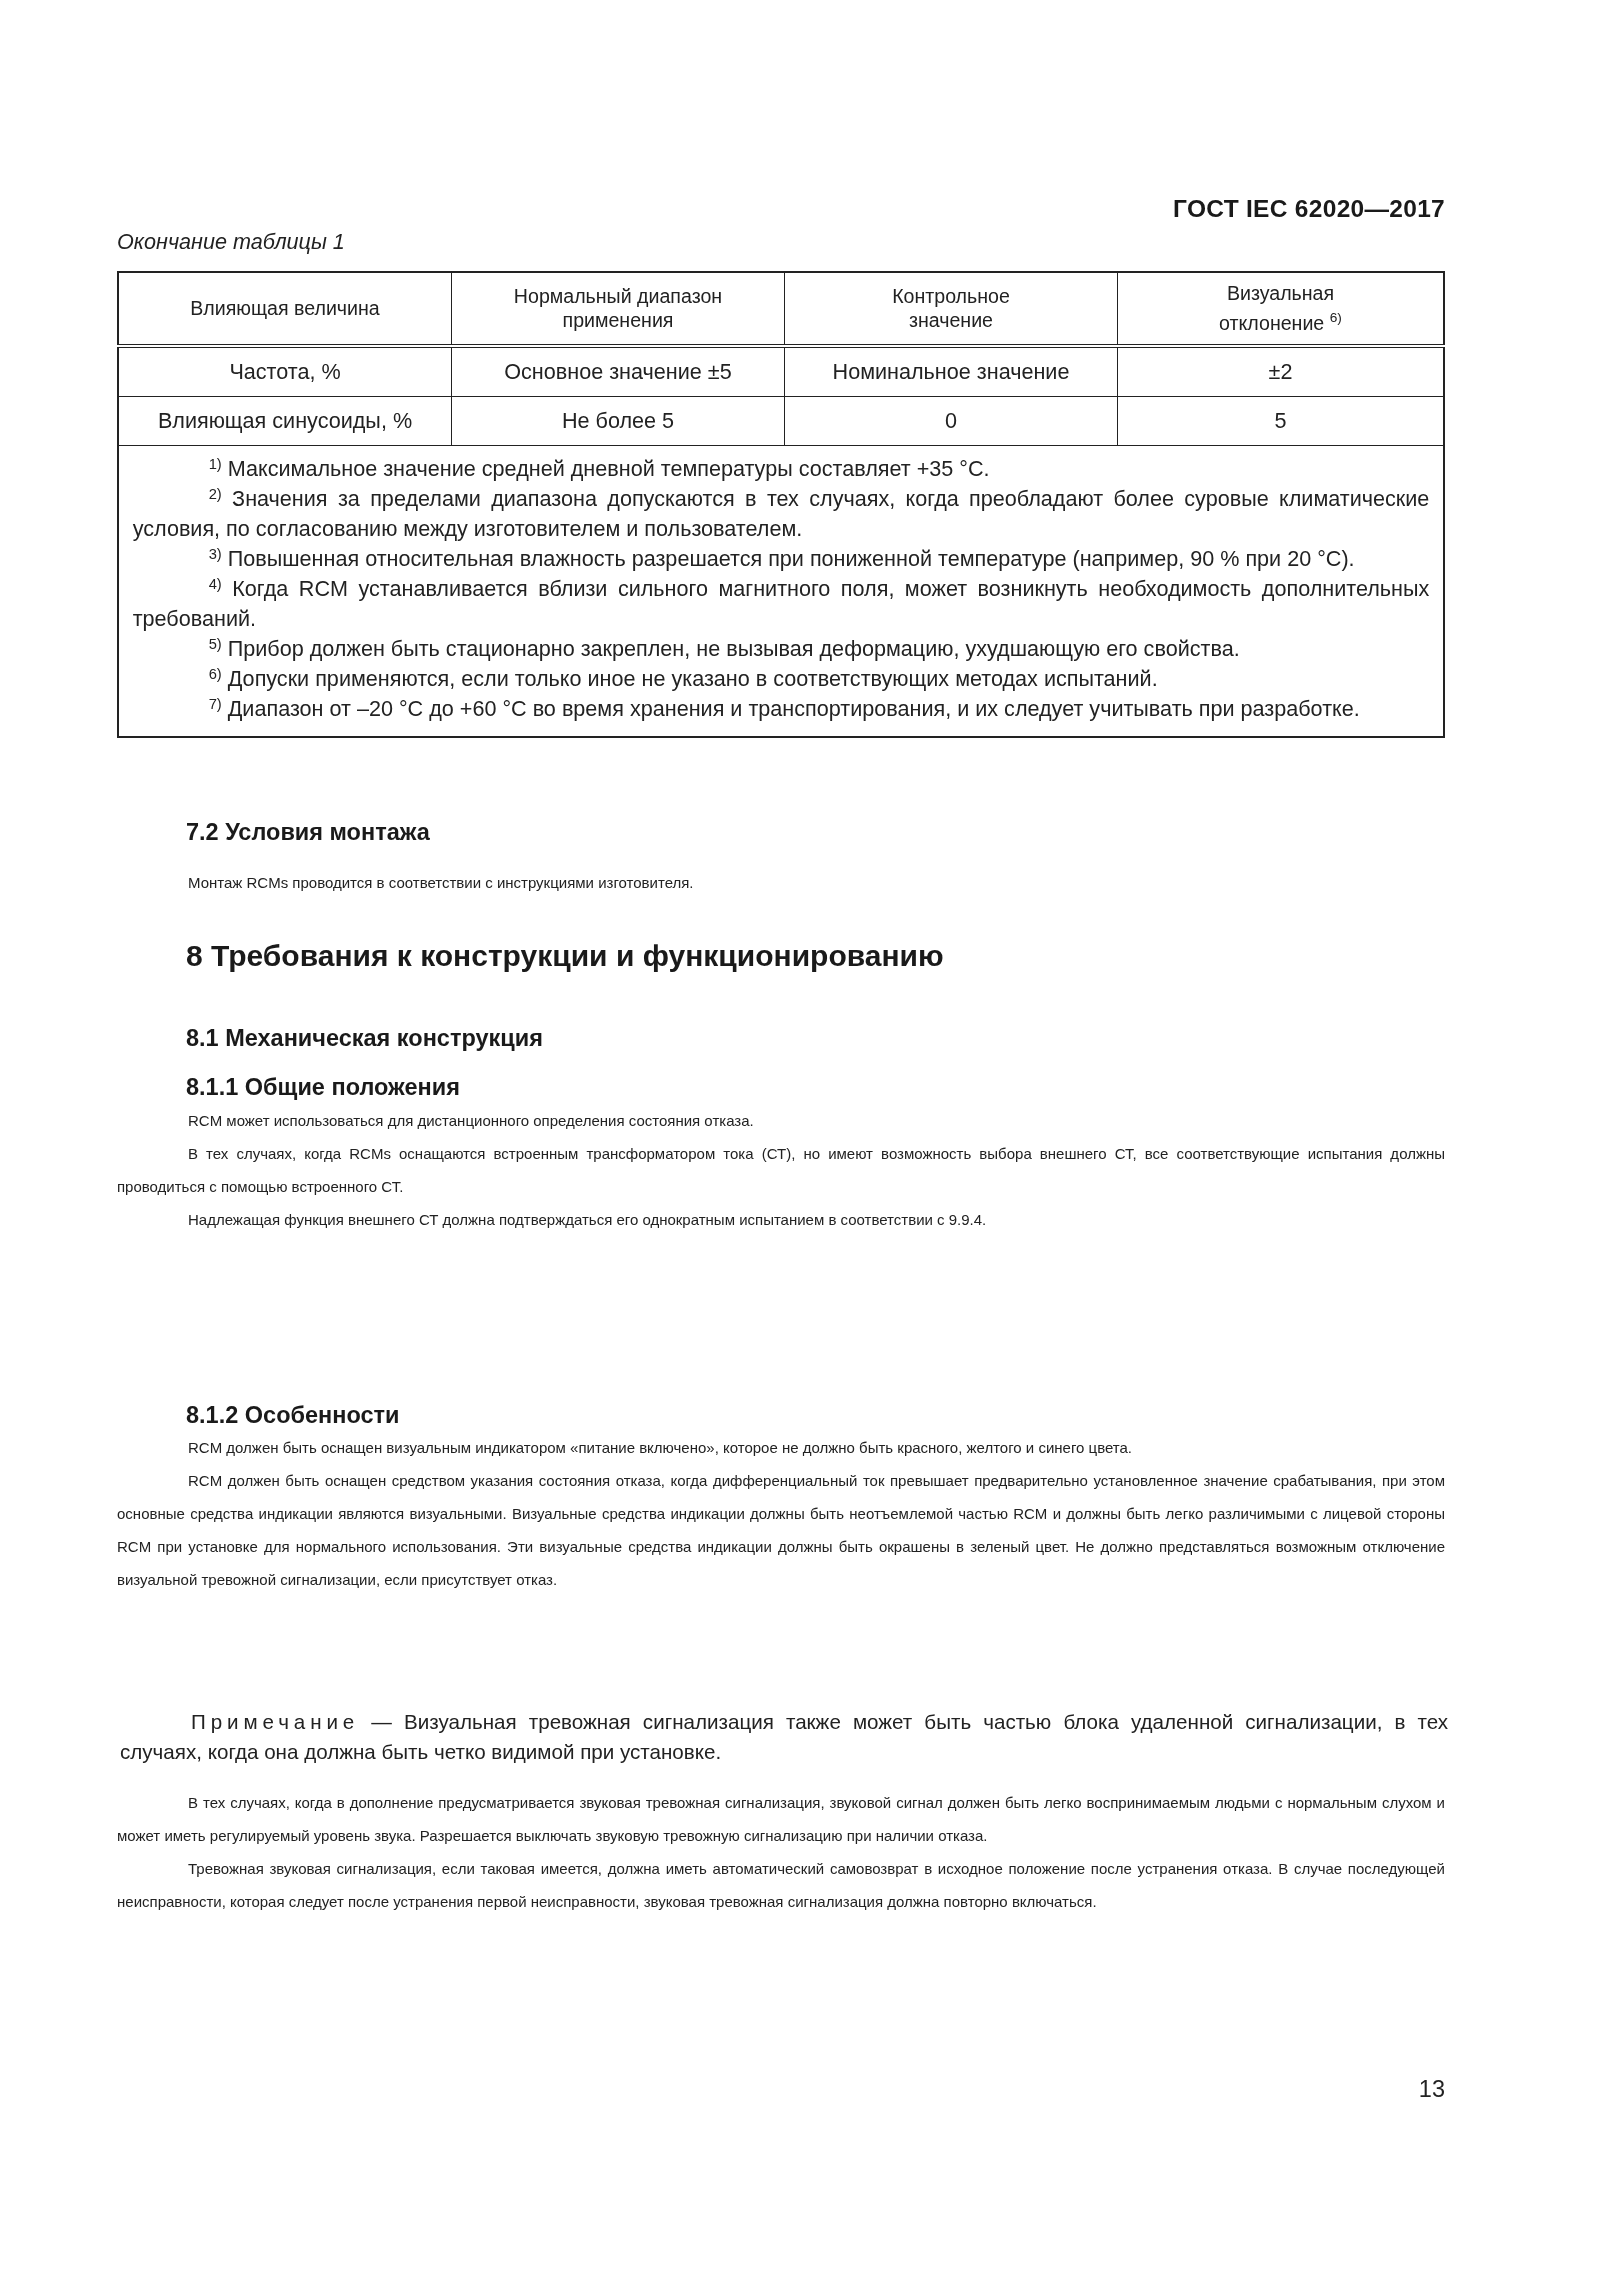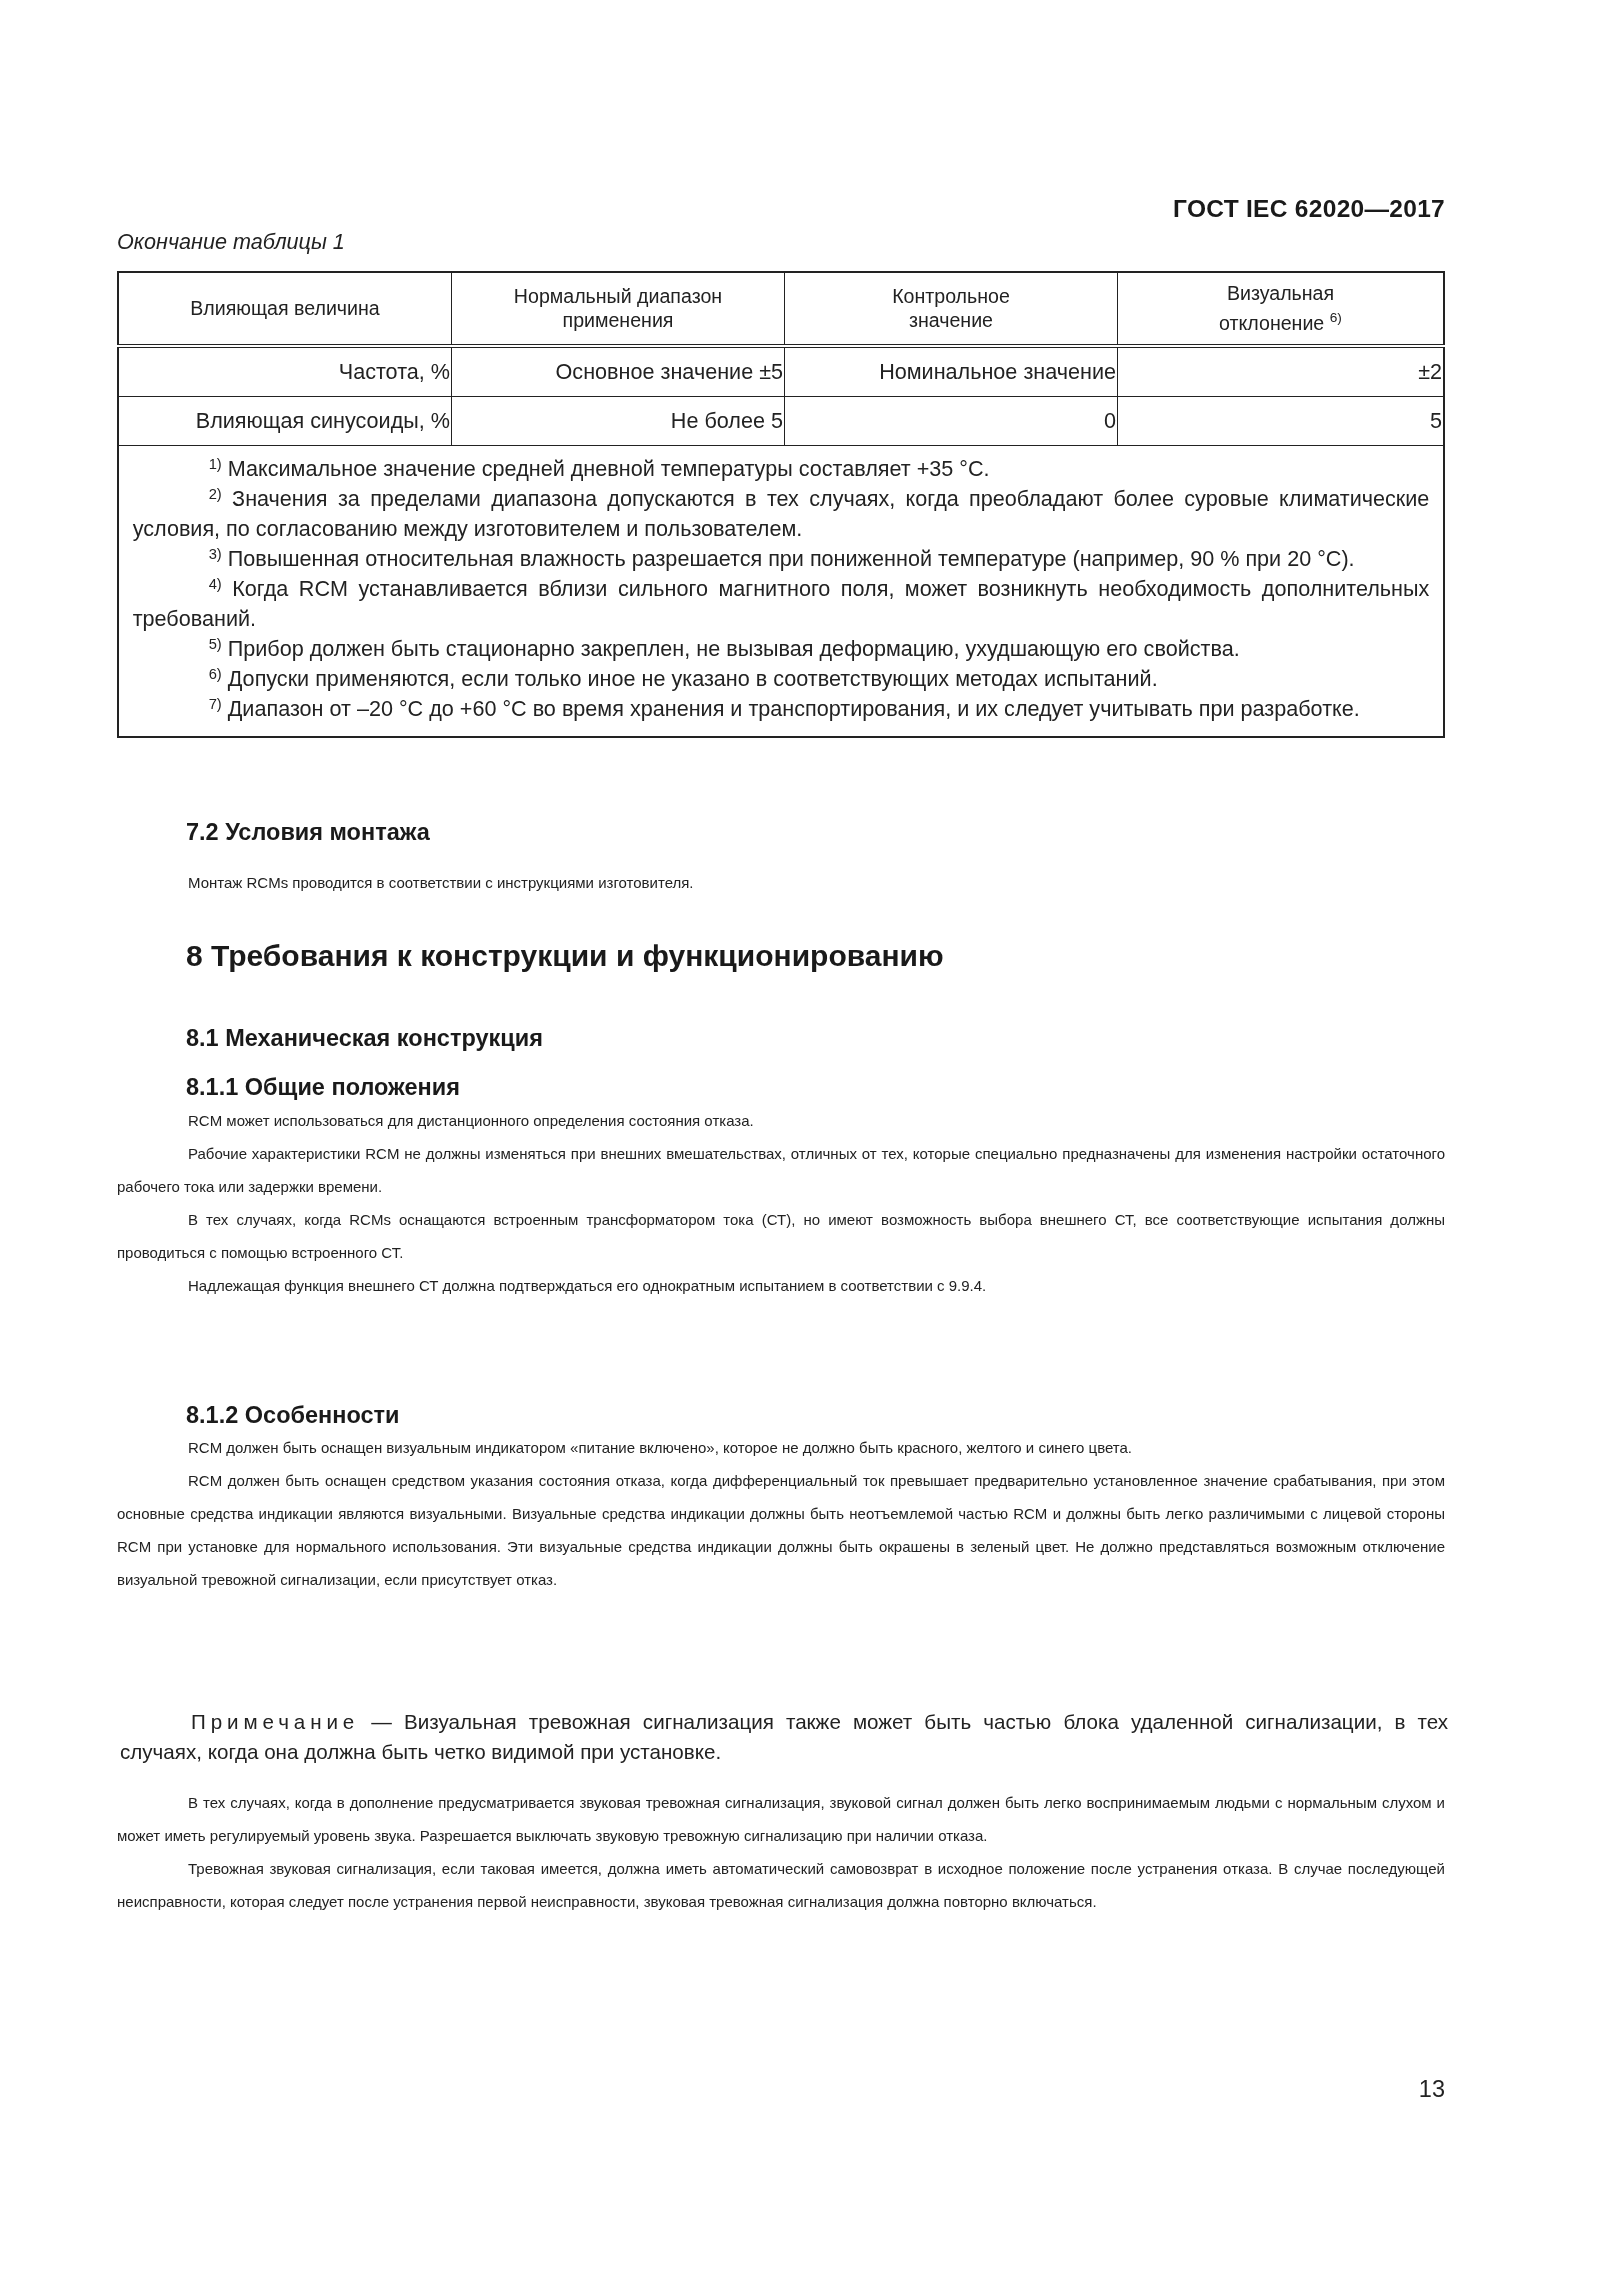--- a/index.html
+++ b/index.html
@@ -19,21 +19,21 @@
     position: absolute; left: 117px; top: 271px; width: 1328px;
     border-collapse: collapse; border: 2.9px solid #222;
     font-size: 21.6px;
   }
   .tbl th, .tbl td {
     border: 1.5px solid #222; text-align: center; vertical-align: middle;
     font-weight: normal; color: #222;
   }
   .tbl th { height: 71px; font-size: 19.6px; line-height: 23.5px; padding: 0 9.8px; }
   .tbl thead tr { border-bottom: 4.9px double #222; }
-  .tbl td.cell { height: 46px; text-align: right; }
+  .tbl td.cell { height: 46px; }
   .tbl td.c1 { width: 330px; }
   .tbl td.c2 { width: 330px; }
   .tbl td.c3 { width: 330px; }
   .tbl sup { font-size: 13.7px; }
   .fn-cell {
     text-align: justify !important; padding: 7.8px 13.7px 11.8px 13.7px;
     font-size: 21.6px; line-height: 30px;
   }
   .fn { text-indent: 76px; margin: 0; }
   .fn sup { font-size: 14.7px; vertical-align: 6.9px; line-height: 0; }
@@ -96,21 +96,20 @@
   <p>Монтаж RCMs проводится в соответствии с инструкциями изготовителя.</p>
 </div>
 
 <div class="h1" style="top:939px;">8 Требования к конструкции и функционированию</div>
 
 <div class="h2" style="top:1025px;">8.1 Механическая конструкция</div>
 
 <div class="h2" style="top:1074px;">8.1.1 Общие положения</div>
 <div class="body-text" style="top:1104px;">
   <p>RCM может использоваться для дистанционного определения состояния отказа.</p>
-  <p>Рабочие характеристики RCM не должны изменяться при внешних вмешательствах, отличных от тех, которые специально предназначены для изменения настройки остаточного рабочего тока или задержки времени.</p>
   <p>В тех случаях, когда RCMs оснащаются встроенным трансформатором тока (СТ), но имеют возможность выбора внешнего СТ, все соответствующие испытания должны проводиться с помощью встроенного СТ.</p>
   <p>Надлежащая функция внешнего СТ должна подтверждаться его однократным испытанием в соответствии с 9.9.4.</p>
 </div>
 
 <div class="h2" style="top:1402px;">8.1.2 Особенности</div>
 <div class="body-text" style="top:1431px;">
   <p>RCM должен быть оснащен визуальным индикатором «питание включено», которое не должно быть красного, желтого и синего цвета.</p>
   <p>RCM должен быть оснащен средством указания состояния отказа, когда дифференциальный ток превышает предварительно установленное значение срабатывания, при этом основные средства индикации являются визуальными. Визуальные средства индикации должны быть неотъемлемой частью RCM и должны быть легко различимыми с лицевой стороны RCM при установке для нормального использования. Эти визуальные средства индикации должны быть окрашены в зеленый цвет. Не должно представляться возможным отключение визуальной тревожной сигнализации, если присутствует отказ.</p>
 </div>
 

